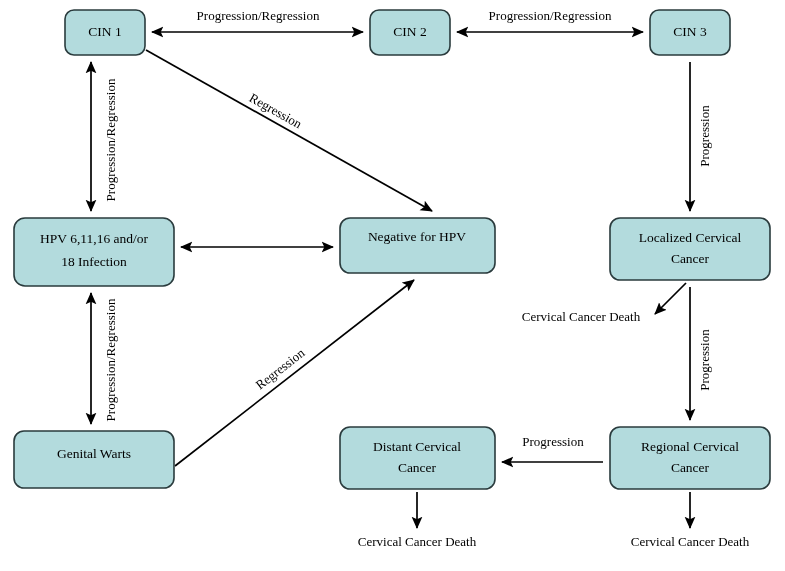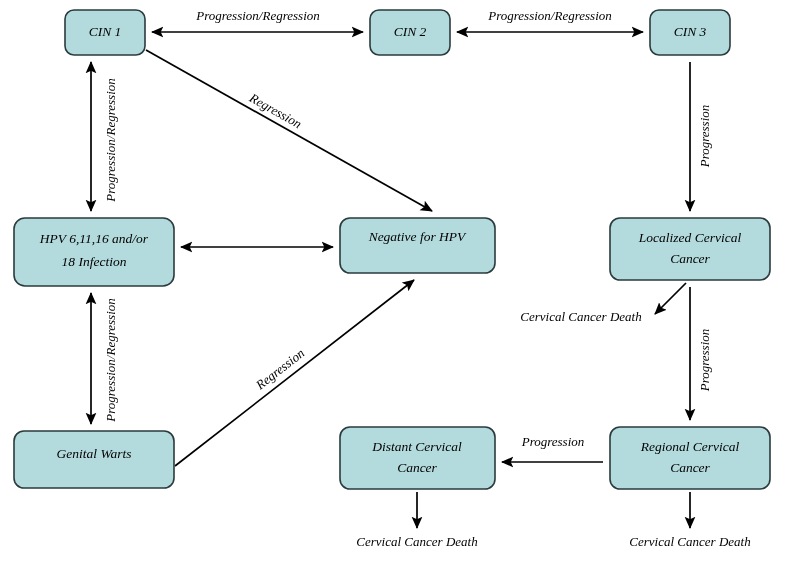--- a/index.html
+++ b/index.html
@@ -11,21 +11,20 @@
     width: 785px;
     height: 571px;
     font-family: "Liberation Serif", "DejaVu Serif", serif;
     overflow: hidden;
   }
   #diagram-root {
     position: relative;
     width: 785px;
     height: 571px;
     background: #ffffff;
-    font-style: italic;
   }
   svg#diagram {
     display: block;
     width: 785px;
     height: 571px;
   }
   .node-box {
     fill: #b3dbdd;
     stroke: #2a3b3d;
     stroke-width: 1.6;

